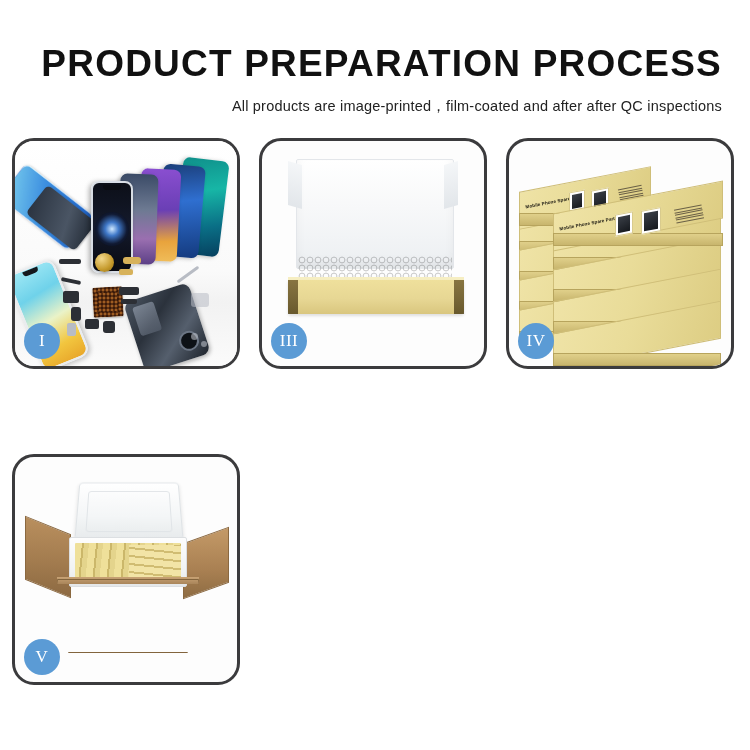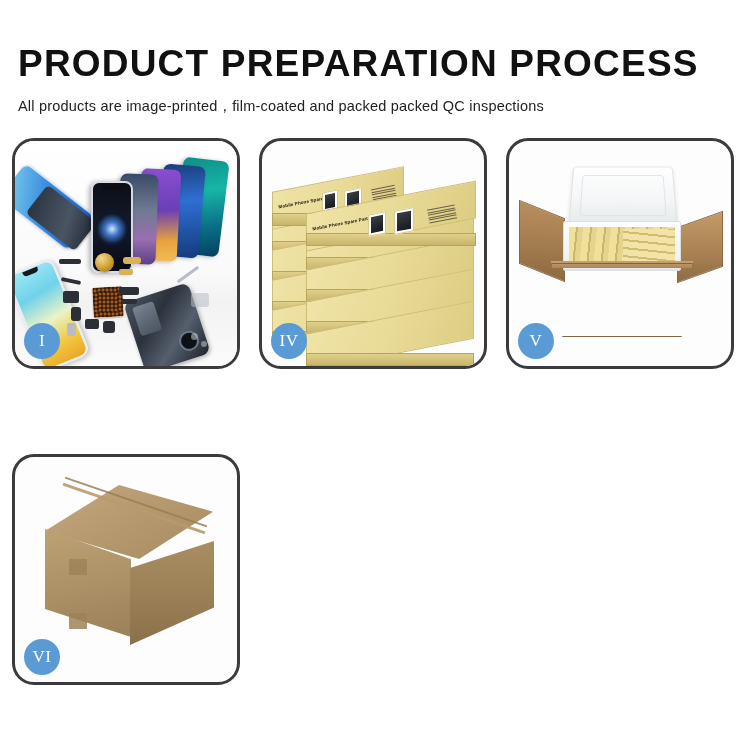--- a/index.html
+++ b/index.html
@@ -6,21 +6,21 @@
   html,body{ width:750px; height:750px; }
   body{
     background:#ffffff;
     font-family:"Liberation Sans", sans-serif;
     color:#111;
     overflow:hidden;
   }
   .page{ position:relative; width:750px; height:750px; }
 
   
-  .header{ position:absolute; left:18px; top:0; width:714px; text-align:left; }
+  .header{ position:absolute; left:8px; top:0; width:714px; text-align:right; }
   .title{
     font-size:37px; font-weight:700; letter-spacing:1.2px;
     color:#111; line-height:1; padding-top:45px;
     font-family:"Liberation Sans", sans-serif;
   }
   .subtitle{
     font-size:14.5px; font-weight:400; color:#222;
     padding-top:15px; letter-spacing:.2px;
   }
 
@@ -343,21 +343,21 @@
     position:absolute; background:#9d8257; opacity:.85; border-radius:1px;
   }
 </style>
 </head>
 <body>
 
 <div class="page">
 
   <div class="header">
     <div class="title">PRODUCT PREPARATION PROCESS</div>
-    <div class="subtitle">All products are image-printed，film-coated and packed packed QC inspections</div>
+    <div class="subtitle">All products are image-printed，film-coated and after after QC inspections</div>
   </div>
 
   <div class="grid">
 
     <div class="panel">
       <div class="scene">
         <div class="p1-bg"></div>
 
         <div class="phone ph-a"></div>
         <div class="phone ph-a2"></div>
@@ -392,20 +392,31 @@
         <div class="part pt" style="left:106px;top:158px;width:16px;height:5px;"></div>
         <div class="part pt-l" style="left:160px;top:132px;width:26px;height:3px;transform:rotate(-36deg);"></div>
         <div class="part pt-l" style="left:176px;top:152px;width:18px;height:14px;border-radius:3px;opacity:.55;"></div>
         <div class="part pt-l" style="left:176px;top:192px;width:7px;height:7px;border-radius:50%;opacity:.6;"></div>
         <div class="part pt-l" style="left:186px;top:200px;width:6px;height:6px;border-radius:50%;opacity:.6;"></div>
       </div>
       <div class="badge">I</div>
     </div>
 
 
+    <div class="panel">
+      <div class="scene">
+        <div class="p3-lid"></div>
+        <div class="p3-lidflapL"></div>
+        <div class="p3-lidflapR"></div>
+        <div class="p3-foam"></div>
+        <div class="p3-rim"></div>
+        <div class="p3-base"></div>
+      </div>
+      <div class="badge">III</div>
+    </div>
 
     <div class="panel">
       <div class="scene">
         <div class="stack">
 
           <div class="sbox" style="left:2px;top:42px;width:130px;height:52px;">
             <div class="top"></div>
             <div class="side" style="top:34px;"></div>
           </div>
           <div class="sbox" style="left:2px;top:72px;width:130px;height:52px;">
@@ -490,29 +501,15 @@
         <div class="p5-flapR"></div>
         <div class="p5-foambox"></div>
         <div class="p5-gold"></div>
         <div class="p5-gold2"></div>
         <div class="p5-rim"></div>
         <div class="p5-body"></div>
       </div>
       <div class="badge">V</div>
     </div>
 
-    <div class="panel">
-      <div class="scene">
-        <div class="p6">
-          <div class="p6-top"></div>
-          <div class="p6-seam"></div>
-          <div class="p6-seam2"></div>
-          <div class="p6-left"></div>
-          <div class="p6-right"></div>
-          <div class="p6-tape" style="left:36px;top:74px;width:18px;height:16px;"></div>
-          <div class="p6-tape" style="left:36px;top:128px;width:18px;height:16px;"></div>
-        </div>
-      </div>
-      <div class="badge">VI</div>
-    </div>
 
   </div>
 </div>
 
 </body></html>

